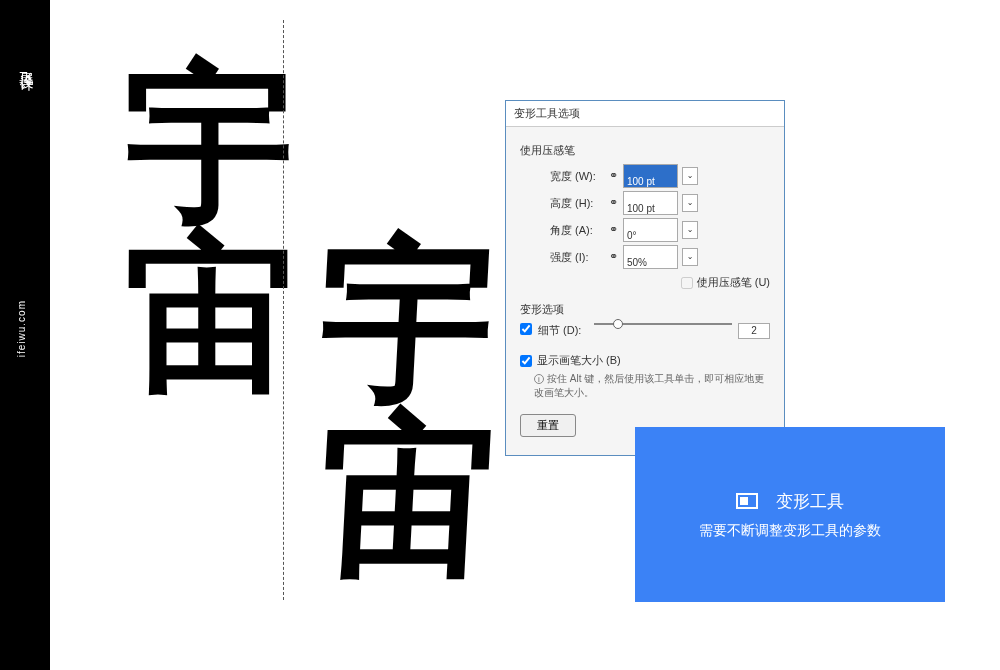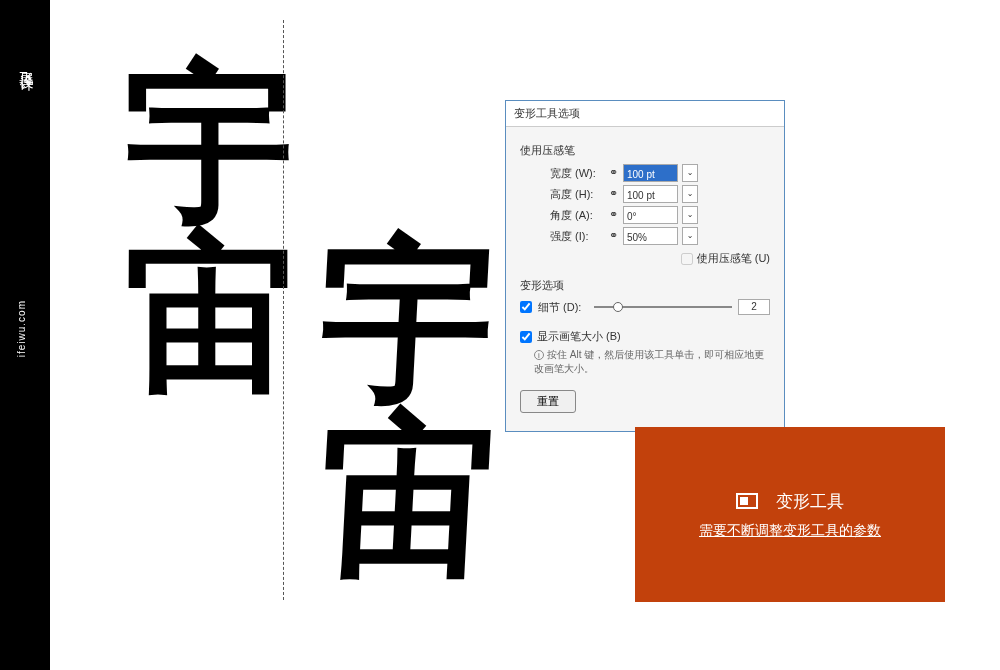--- a/index.html
+++ b/index.html
@@ -17,40 +17,40 @@
 
 .divider { position: absolute; left: 283px; top: 20px; height: 580px; border-left: 1px dashed #555; }
 
 .dialog { position: absolute; left: 505px; top: 100px; width: 280px; background: #f5f5f5; border: 1px solid #5a8dbf; font-size: 11px; color: #333; }
 .dlg-title { background: #fff; padding: 5px 8px; border-bottom: 1px solid #ccc; }
 .dlg-body { padding: 12px 14px 18px 14px; }
 .section-label { font-size: 11px; margin-bottom: 6px; margin-top: 4px; }
 .field-row { display: flex; align-items: center; margin: 3px 0 3px 30px; gap: 4px; }
 .field-label { width: 55px; font-size: 11px; }
 .link-icon { width: 10px; height: 14px; cursor: pointer; }
-.num-input { width: 55px; height: 18px; border: 1px solid #aaa; background: #fff; font-size: 10px; padding: 4px 3px; }
+.num-input { width: 55px; height: 18px; border: 1px solid #aaa; background: #fff; font-size: 10px; padding: 11px 3px; }
 .num-input.sel { background: #2d6fc9; color: #fff; }
 .unit-drop { width: 16px; height: 18px; border: 1px solid #aaa; background: #fff; cursor: pointer; font-size: 8px; text-align: center; line-height: 16px; }
 .cb-row { display: flex; align-items: center; margin: 6px 0 2px 60px; gap: 4px; justify-content: flex-end; }
 .cb-row2 { display: flex; align-items: center; margin: 4px 0; gap: 5px; }
 input[type=checkbox] { width: 12px; height: 12px; cursor: pointer; }
-.slider-row { display: flex; align-items: center; margin: 4px 0; gap: 6px; }
+.slider-row { display: flex; align-items: flex-start; margin: 4px 0; gap: 6px; }
 .slider-label { width: 50px; font-size: 11px; }
 .slider-track { flex: 1; height: 2px; background: #888; position: relative; cursor: pointer; }
 .slider-thumb { position: absolute; top: -4px; width: 10px; height: 10px; border: 1px solid #666; border-radius: 50%; background: #fff; }
 .slider-val { width: 32px; height: 16px; border: 1px solid #aaa; background: #fff; font-size: 10px; text-align: center; line-height: 14px; }
 .tip { font-size: 10px; color: #666; margin: 4px 0 0 14px; line-height: 1.4; }
 .tip-icon { display: inline-block; width: 10px; height: 10px; border: 1px solid #888; border-radius: 50%; font-size: 8px; text-align: center; line-height: 10px; margin-right: 3px; }
 .reset-btn { margin-top: 14px; padding: 3px 16px; border: 1px solid #888; border-radius: 3px; background: #f0f0f0; font-size: 11px; cursor: pointer; }
 
-.black-panel { position: absolute; left: 635px; top: 427px; width: 310px; height: 175px; background: #c2410c; color: #fff; display: flex; flex-direction: column; align-items: center; justify-content: center; gap: 9px; }
+.black-panel { position: absolute; left: 635px; top: 427px; width: 310px; height: 175px; background: #3b82f6; color: #fff; display: flex; flex-direction: column; align-items: center; justify-content: center; gap: 9px; }
 .panel-head { display: flex; align-items: center; gap: 18px; font-size: 17px; }
 .tool-icon { width: 22px; height: 16px; border: 2px solid #fff; position: relative; }
 .tool-icon::after { content: ""; position: absolute; left: 2px; top: 2px; right: 8px; bottom: 2px; background: #fff; }
-.panel-desc { font-size: 14px; text-decoration: underline; }
+.panel-desc { font-size: 14px; }
 </style>
 </head>
 <body>
 
 <div class="sidebar">
   <div class="brand">飞屋设计</div>
   <div class="url">ifeiwu.com</div>
 </div>
 
 <div class="callig c1">宇</div>

